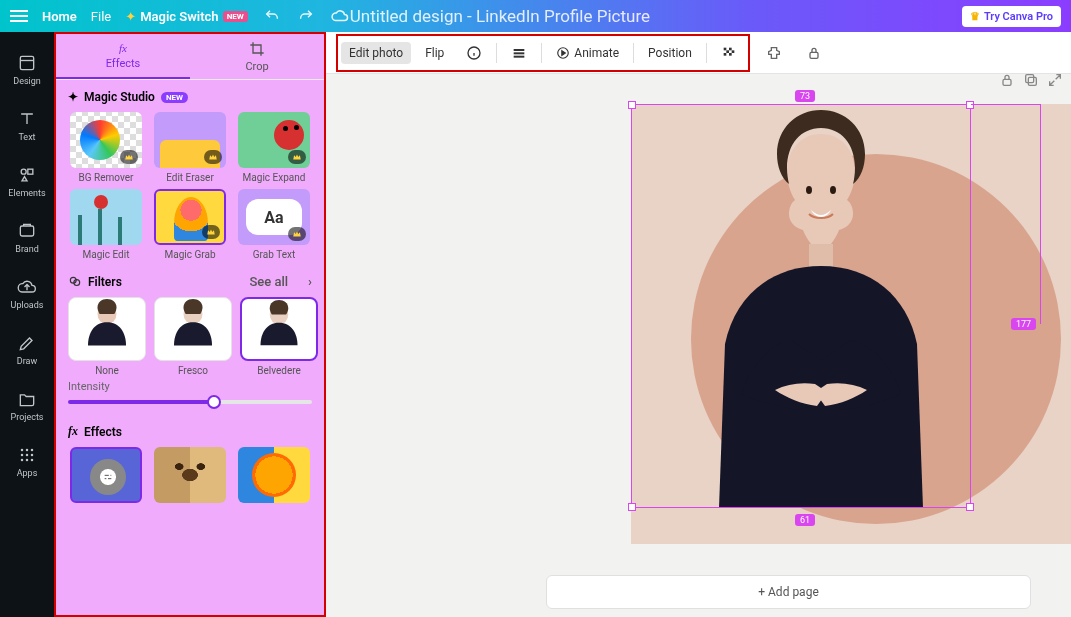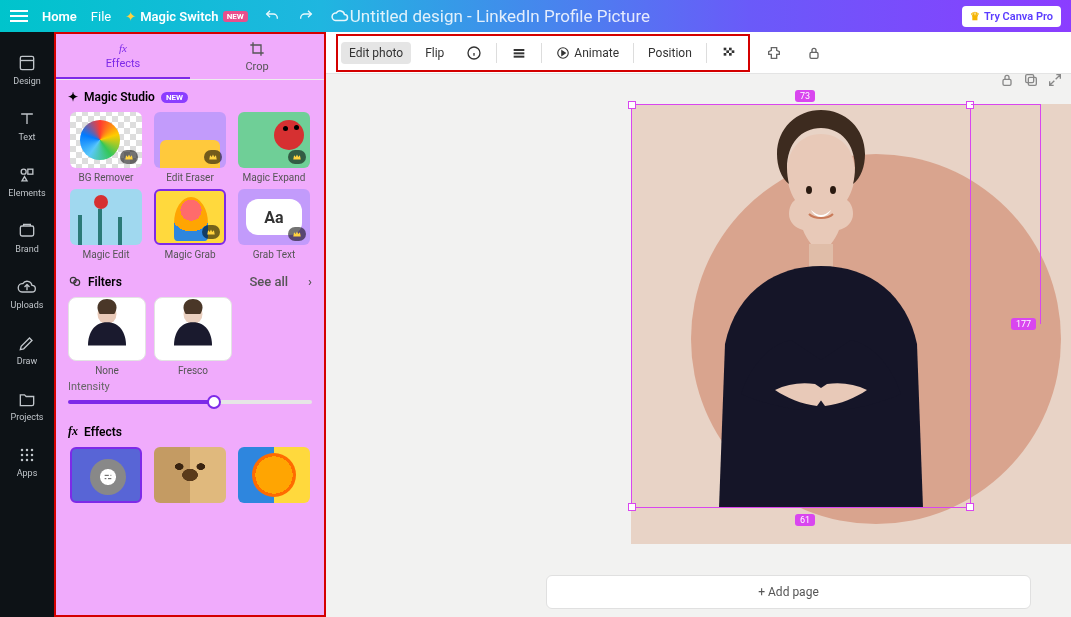--- a/index.html
+++ b/index.html
@@ -280,20 +280,30 @@
         <div class="tool">
           <div class="filter-thumb">
             <svg viewBox="0 0 72 60">
                 <ellipse cx="36" cy="16" rx="9" ry="10" fill="#ead0c0"></ellipse>
                 <path d="M36 24c-12 0-18 10-18 22h36c0-12-6-22-18-22z" fill="#1a1a2e"></path>
                 <path d="M27 10c0-5 4-8 9-8s9 3 9 8c0 3-2 6-2 6h-14s-2-3-2-6z" fill="#4a3728"></path>
               </svg>
           </div>
           <span class="tool-label">Fresco</span>
         </div>
+        <div class="tool">
+          <div class="filter-thumb selected">
+            <svg viewBox="0 0 72 60">
+                <ellipse cx="36" cy="16" rx="9" ry="10" fill="#ead0c0"></ellipse>
+                <path d="M36 24c-12 0-18 10-18 22h36c0-12-6-22-18-22z" fill="#1a1a2e"></path>
+                <path d="M27 10c0-5 4-8 9-8s9 3 9 8c0 3-2 6-2 6h-14s-2-3-2-6z" fill="#4a3728"></path>
+              </svg>
+          </div>
+          <span class="tool-label">Belvedere</span>
+        </div>
       </div>
     </div>
     <div class="slider-wrap">
       <div class="slider-label">Intensity</div>
       <div class="slider">
           <div class="knob"></div>
         </div>
     </div>
 
     <div class="section">

